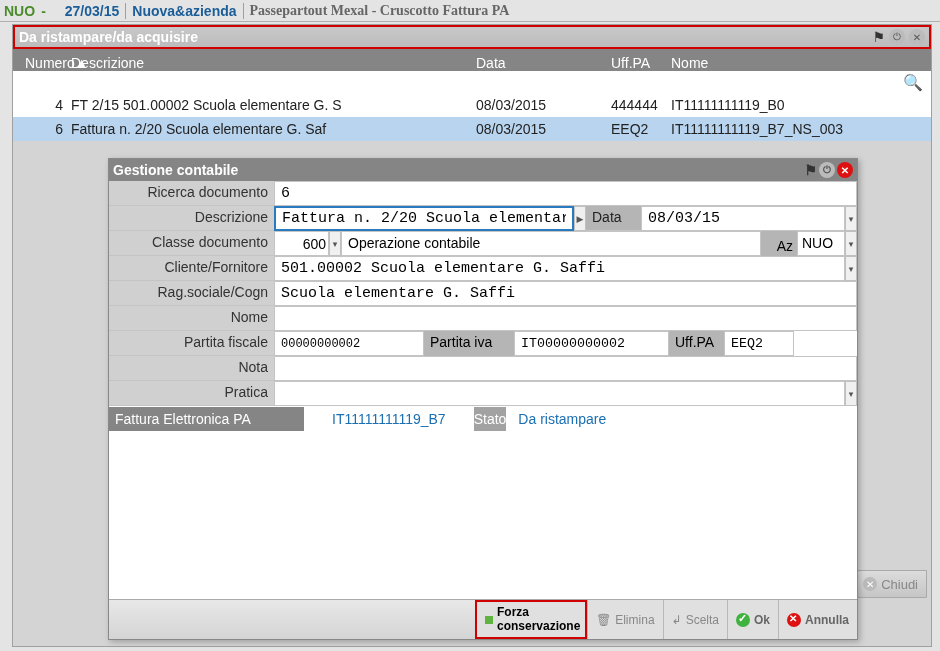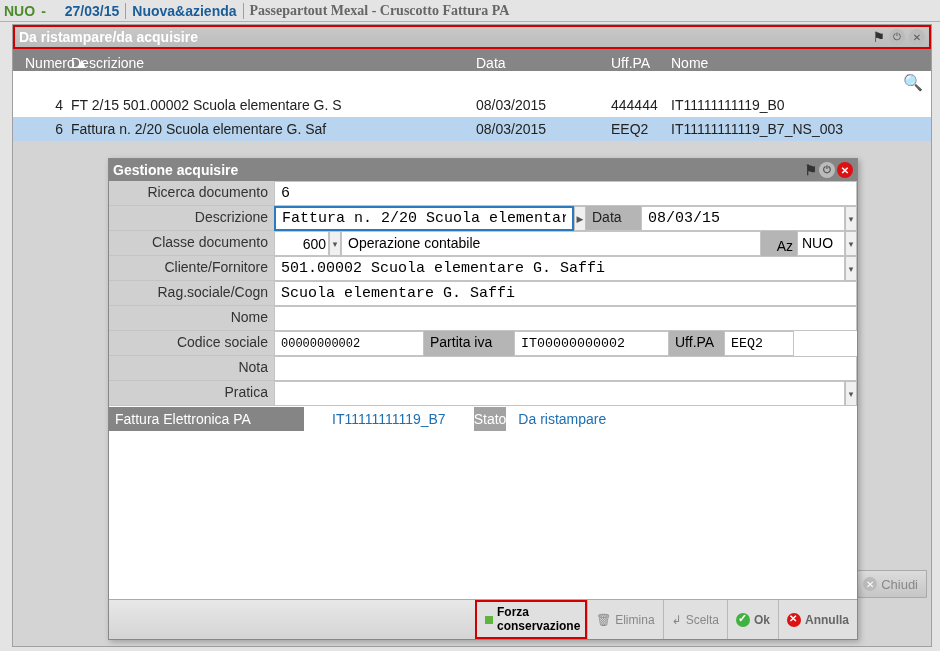--- a/index.html
+++ b/index.html
@@ -125,21 +125,21 @@
   </div>
 
   <div class="chiudi-pill">
     <span style="width:14px;height:14px;border-radius:50%;background:#bbb;color:#fff;display:inline-flex;align-items:center;justify-content:center;font-size:10px;">✕</span>
     <span>Chiudi</span>
   </div>
 </div>
 
 <div class="panel2">
   <div class="panel2-header">
-    <span>Gestione acquisire</span>
+    <span>Gestione contabile</span>
     <span class="actions">
       <span class="icon-pin">⚑</span>
       <span class="icon-btn icon-power">⏻</span>
       <span class="icon-btn icon-close">✕</span>
     </span>
   </div>
   <div class="form">
     <div class="frow">
       <div class="flabel">Ricerca documento</div>
       <input class="finput" value="6" style="">
@@ -170,21 +170,21 @@
     </div>
     <div class="frow">
       <div class="flabel">Rag.sociale/Cogn</div>
       <input class="finput" value="Scuola elementare G. Saffi" style="">
     </div>
     <div class="frow">
       <div class="flabel">Nome</div>
       <input class="finput" value="" style="">
     </div>
     <div class="frow pirow">
-      <div class="flabel">Codice sociale</div>
+      <div class="flabel">Partita fiscale</div>
       <input class="pinum" value="00000000002" style="">
       <div class="pilabel">Partita iva</div>
       <input class="pival" value="IT00000000002" style="">
       <div class="ufflabel">Uff.PA</div>
       <input class="uffval" value="EEQ2" style="">
     </div>
     <div class="frow">
       <div class="flabel">Nota</div>
       <input class="finput" value="" style="">
     </div>

